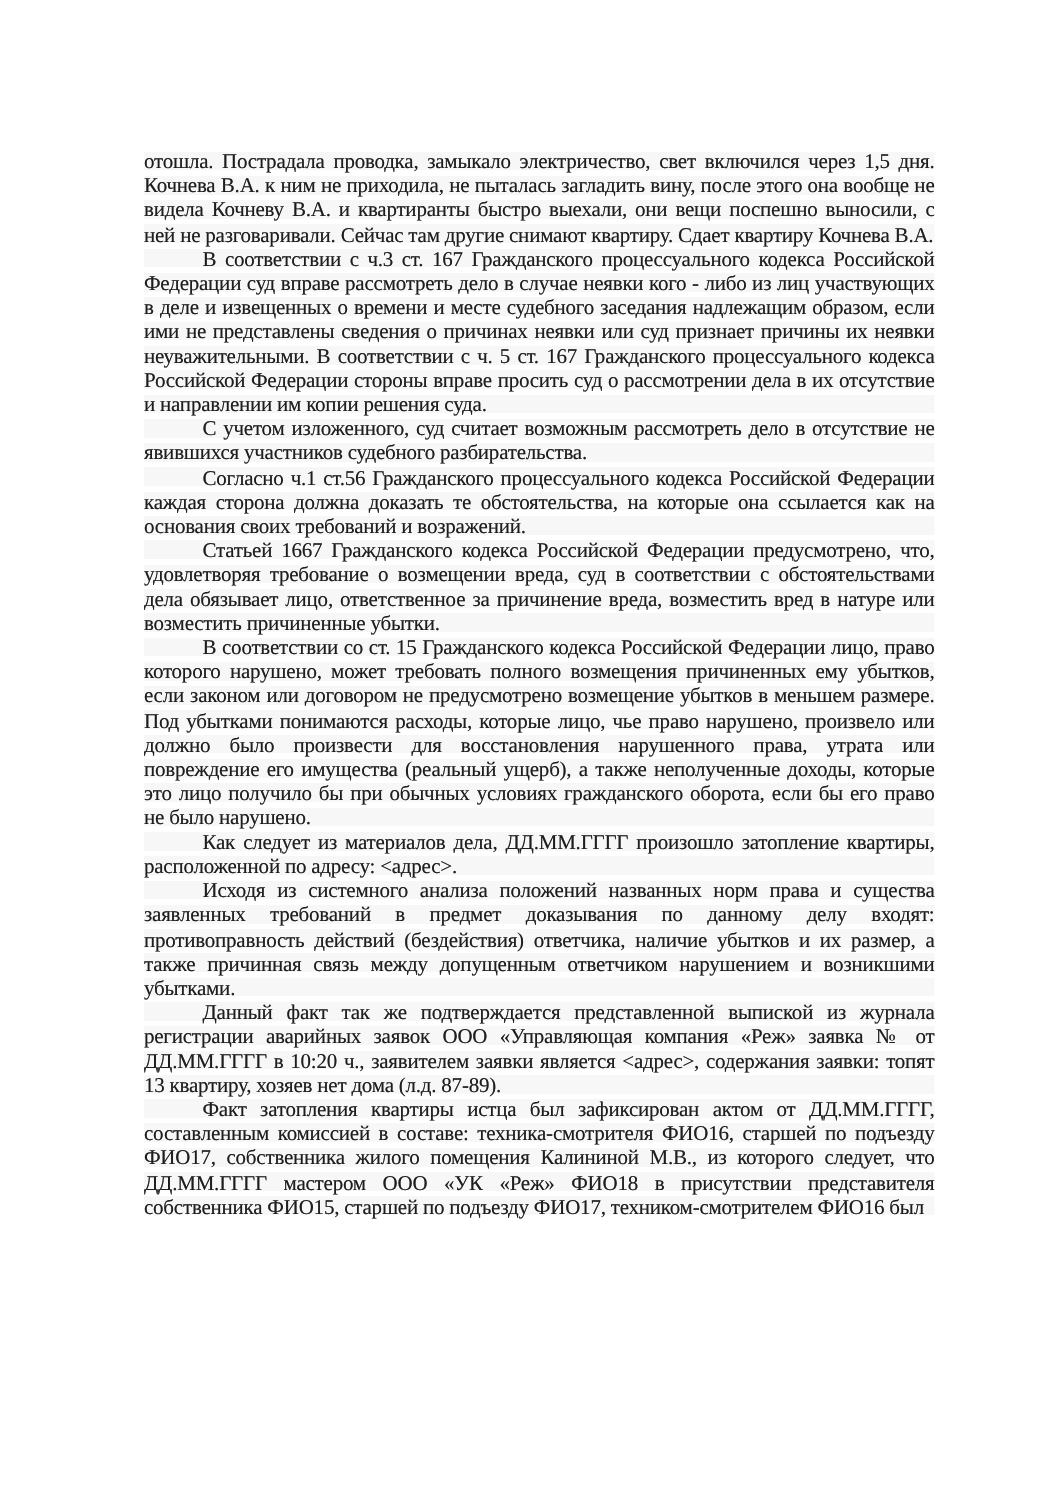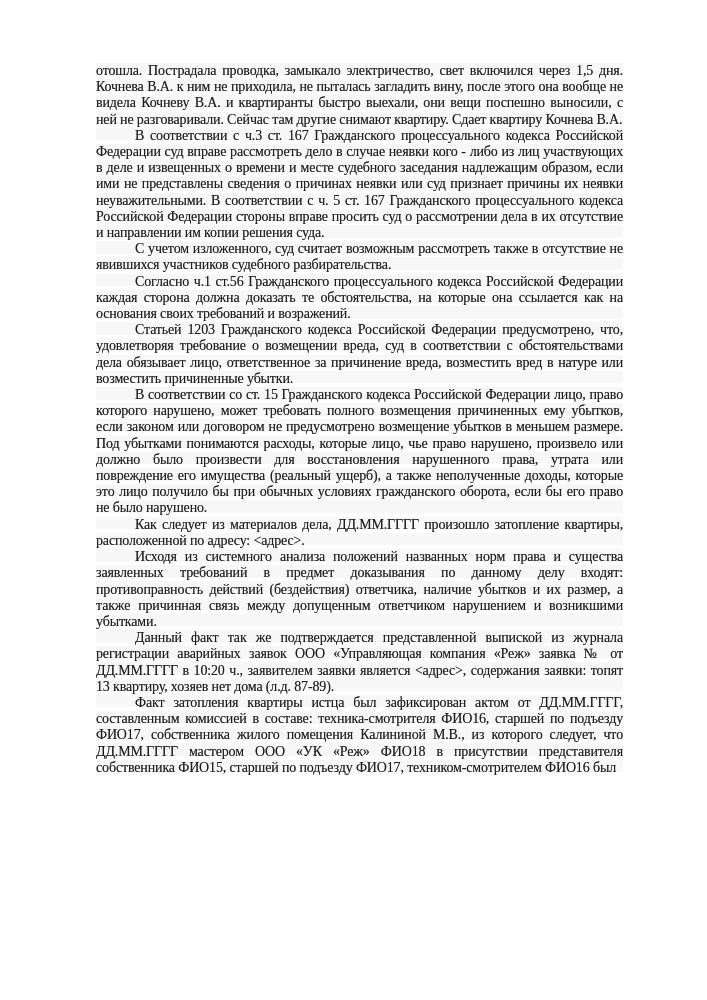--- a/index.html
+++ b/index.html
@@ -6,20 +6,21 @@
     margin: 0;
     padding: 0;
     background: #ffffff;
   }
   .page {
     position: relative;
     width: 707px;
     height: 900px;
     background: #ffffff;
     overflow: hidden;
+    margin-top: 38px;
   }
   
   .text-block {
     position: absolute;
     left: 96px;
     top: 63px;
     width: 527px;
     font-family: "Liberation Serif", "DejaVu Serif", serif;
     font-size: 14px;
     line-height: 16.2px;
@@ -45,22 +46,22 @@
     text-indent: 0;
   }
 </style>
 </head>
 <body>
 
 <div class="page">
   <div class="text-block">
       <p class="para">отошла. Пострадала проводка, замыкало электричество, свет включился через 1,5 дня. Кочнева В.А. к ним не приходила, не пыталась загладить вину, после этого она вообще не видела Кочневу В.А. и квартиранты быстро выехали, они вещи поспешно выносили, с ней не разговаривали. Сейчас там другие снимают квартиру. Сдает квартиру Кочнева В.А.</p>
       <p class="para">В соответствии с ч.3 ст. 167 Гражданского процессуального кодекса Российской Федерации суд вправе рассмотреть дело в случае неявки кого - либо из лиц участвующих в деле и извещенных о времени и месте судебного заседания надлежащим образом, если ими не представлены сведения о причинах неявки или суд признает причины их неявки неуважительными. В соответствии с ч. 5 ст. 167 Гражданского процессуального кодекса Российской Федерации стороны вправе просить суд о рассмотрении дела в их отсутствие и направлении им копии решения суда.</p>
-      <p class="para">С учетом изложенного, суд считает возможным рассмотреть также в отсутствие не явившихся участников судебного разбирательства.</p>
+      <p class="para">С учетом изложенного, суд считает возможным рассмотреть дело в отсутствие не явившихся участников судебного разбирательства.</p>
       <p class="para">Согласно ч.1 ст.56 Гражданского процессуального кодекса Российской Федерации каждая сторона должна доказать те обстоятельства, на которые она ссылается как на основания своих требований и возражений.</p>
-      <p class="para">Статьей 1203 Гражданского кодекса Российской Федерации предусмотрено, что, удовлетворяя требование о возмещении вреда, суд в соответствии с обстоятельствами дела обязывает лицо, ответственное за причинение вреда, возместить вред в натуре или возместить причиненные убытки.</p>
+      <p class="para">Статьей 1667 Гражданского кодекса Российской Федерации предусмотрено, что, удовлетворяя требование о возмещении вреда, суд в соответствии с обстоятельствами дела обязывает лицо, ответственное за причинение вреда, возместить вред в натуре или возместить причиненные убытки.</p>
       <p class="para">В соответствии со ст. 15 Гражданского кодекса Российской Федерации лицо, право которого нарушено, может требовать полного возмещения причиненных ему убытков, если законом или договором не предусмотрено возмещение убытков в меньшем размере. Под убытками понимаются расходы, которые лицо, чье право нарушено, произвело или должно было произвести для восстановления нарушенного права, утрата или повреждение его имущества (реальный ущерб), а также неполученные доходы, которые это лицо получило бы при обычных условиях гражданского оборота, если бы его право не было нарушено.</p>
       <p class="para">Как следует из материалов дела, ДД.ММ.ГГГГ произошло затопление квартиры, расположенной по адресу: &lt;адрес&gt;.</p>
       <p class="para">Исходя из системного анализа положений названных норм права и существа заявленных требований в предмет доказывания по данному делу входят: противоправность действий (бездействия) ответчика, наличие убытков и их размер, а также причинная связь между допущенным ответчиком нарушением и возникшими убытками.</p>
       <p class="para">Данный факт так же подтверждается представленной выпиской из журнала регистрации аварийных заявок ООО «Управляющая компания «Реж» заявка № от ДД.ММ.ГГГГ в 10:20 ч., заявителем заявки является &lt;адрес&gt;, содержания заявки: топят 13 квартиру, хозяев нет дома (л.д. 87-89).</p>
       <p class="para">Факт затопления квартиры истца был зафиксирован актом от ДД.ММ.ГГГГ, составленным комиссией в составе: техника-смотрителя ФИО16, старшей по подъезду ФИО17, собственника жилого помещения Калининой М.В., из которого следует, что ДД.ММ.ГГГГ мастером ООО «УК «Реж» ФИО18 в присутствии представителя собственника ФИО15, старшей по подъезду ФИО17, техником-смотрителем ФИО16 был</p>
     </div>
 </div>
 
 </body></html>

